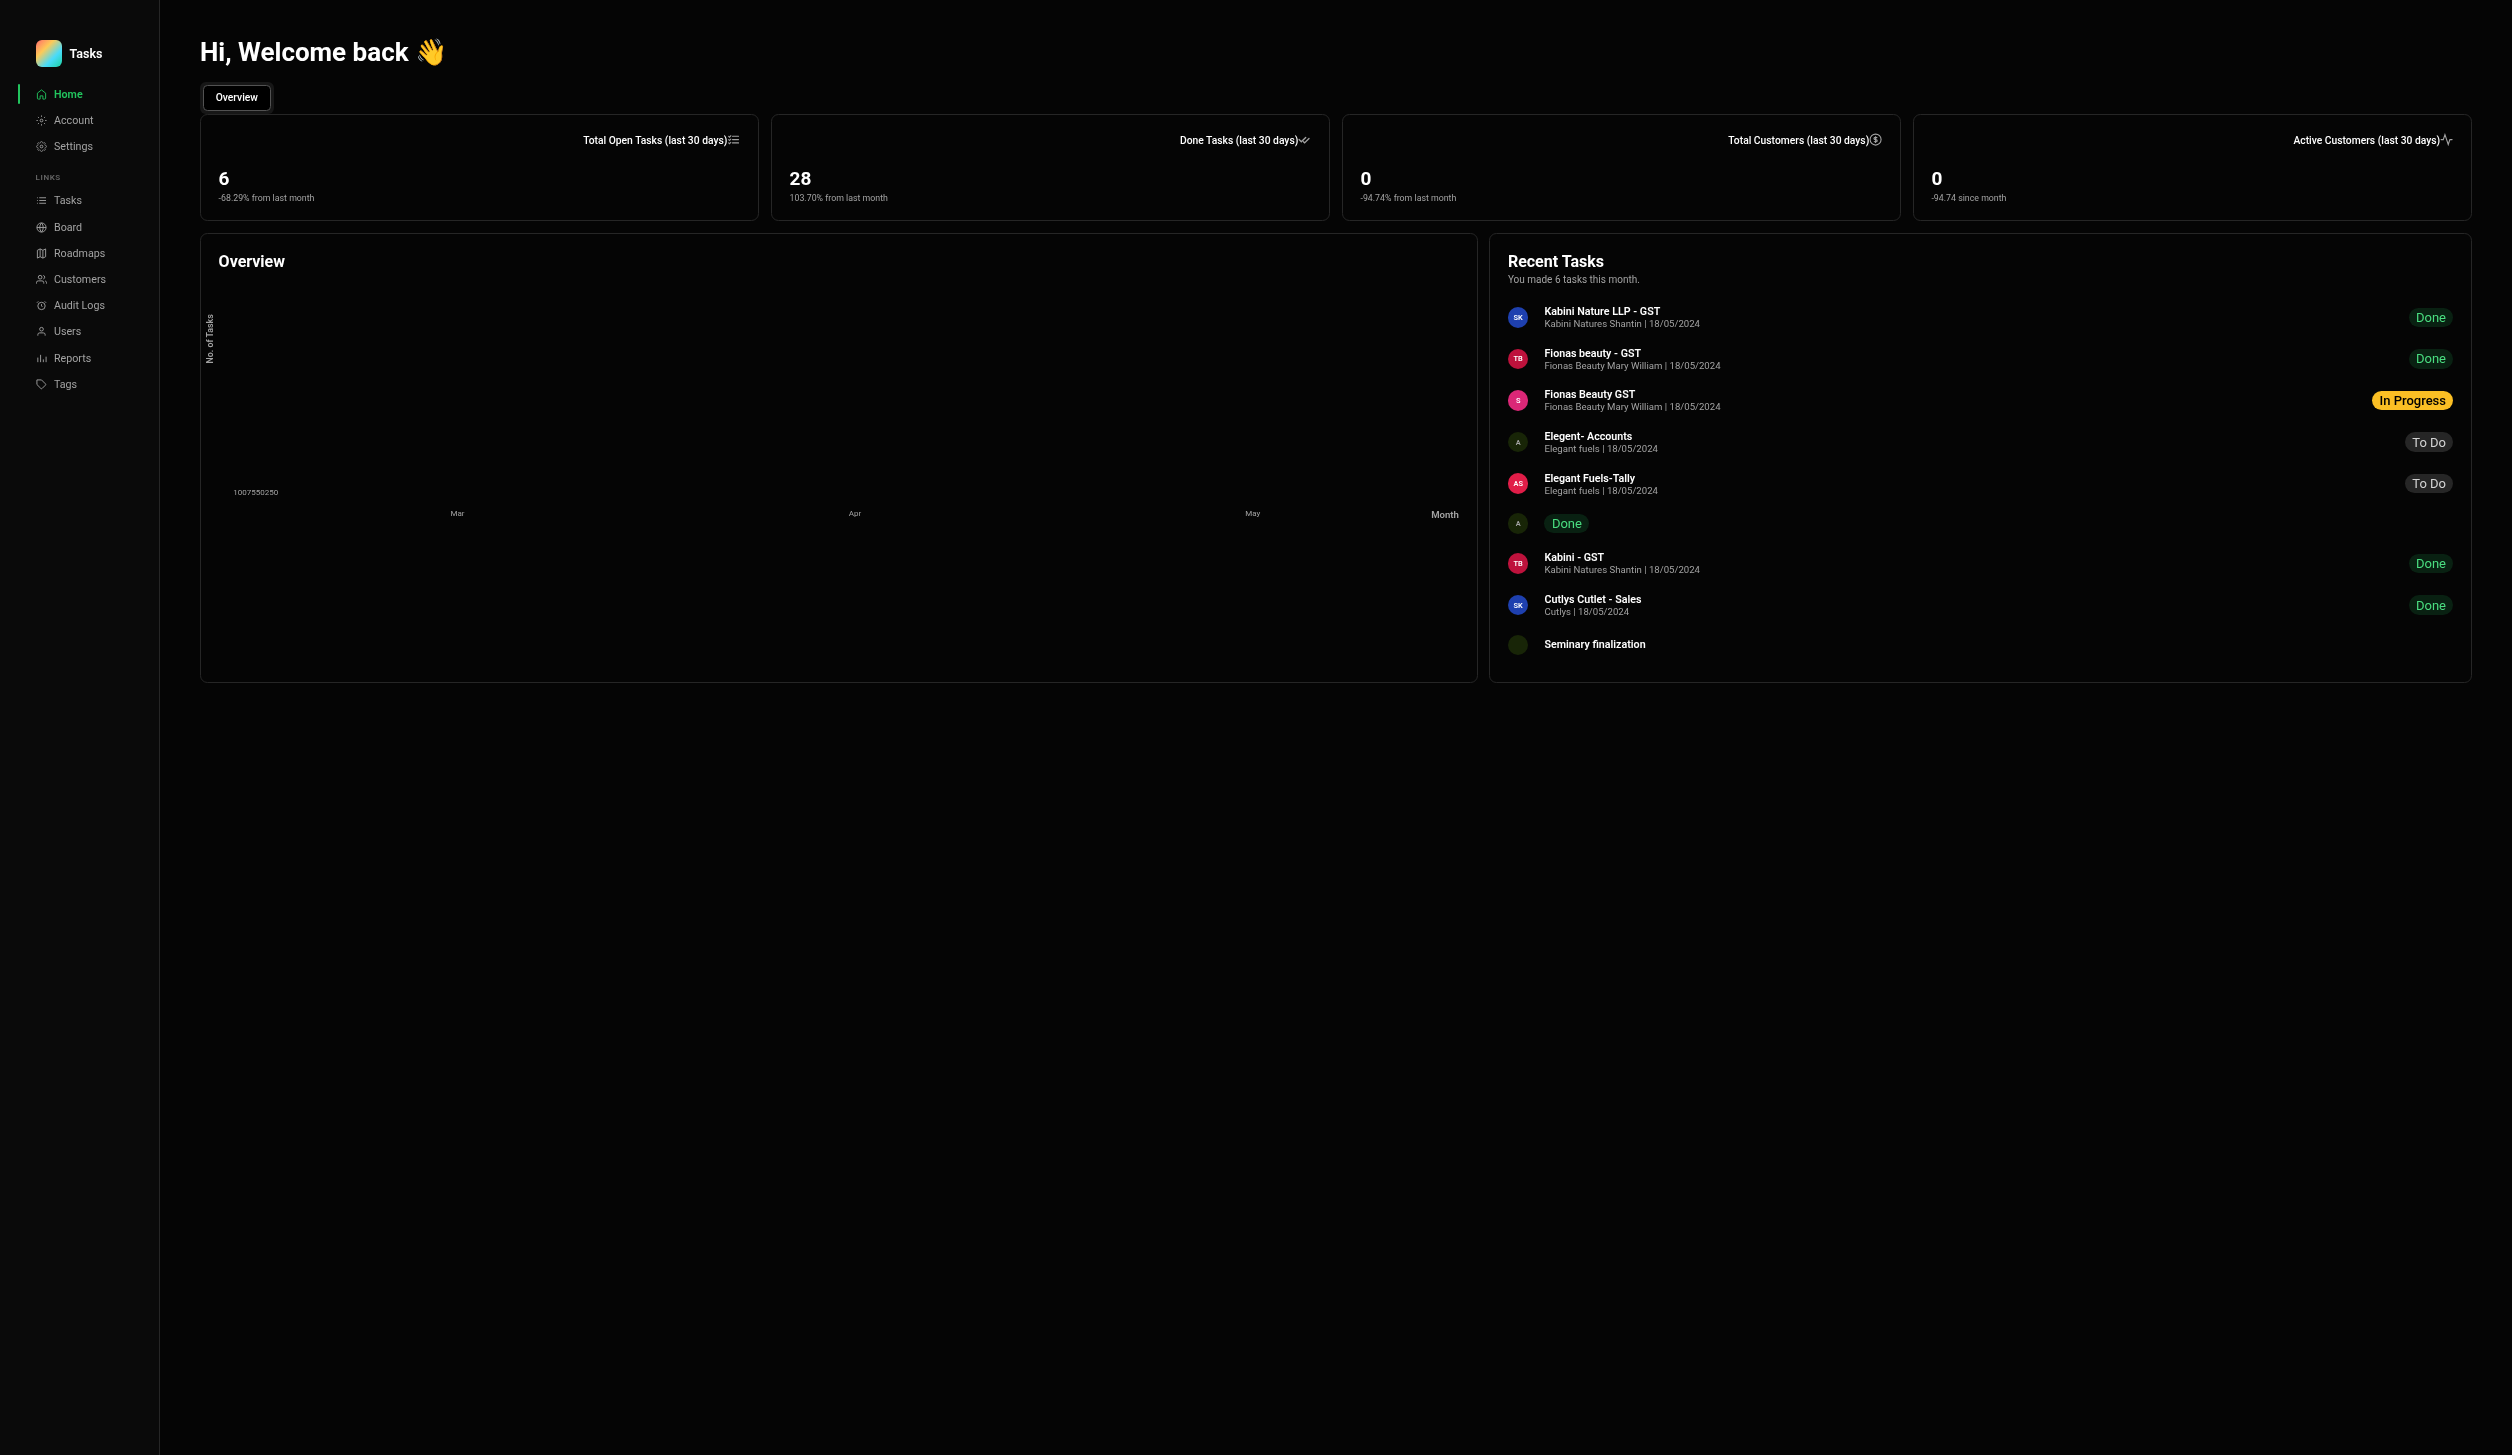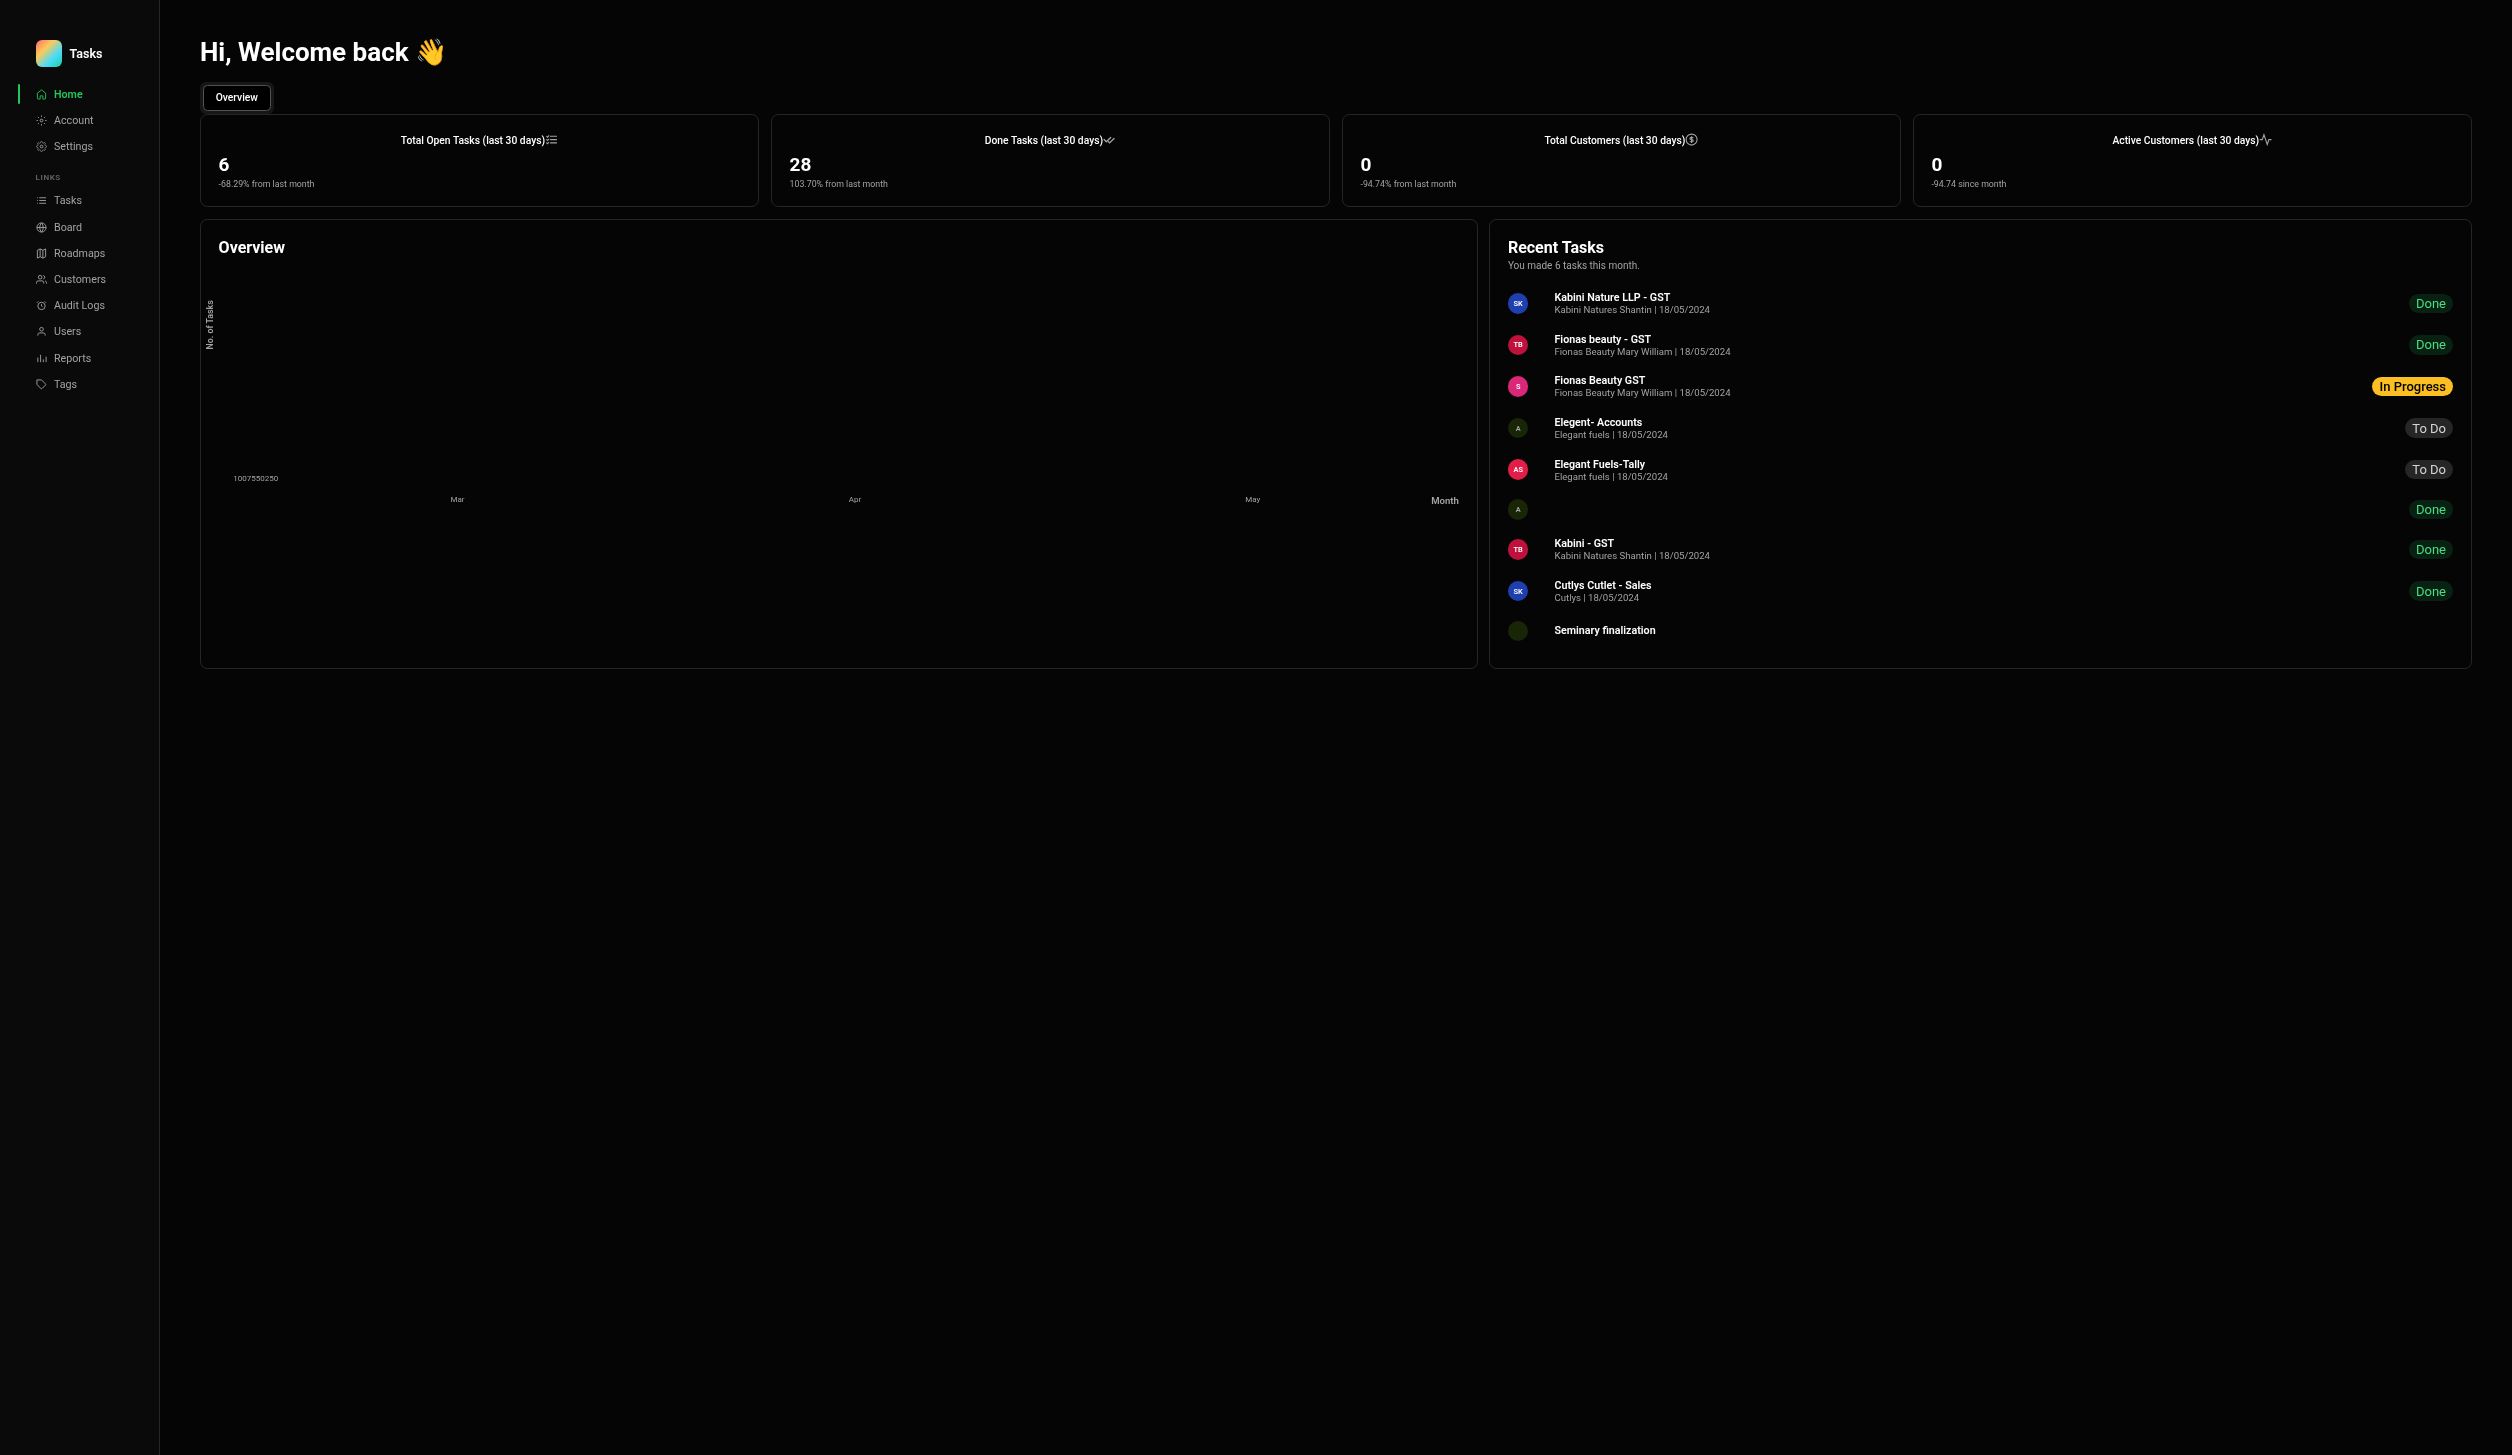--- a/index.html
+++ b/index.html
@@ -104,21 +104,21 @@
     margin-bottom: 11.8px;
   }
   .stat-card {
     border: 0.7px solid #262626;
     border-radius: 7.4px;
     padding: 17.6px;
     display: flex;
     flex-direction: column;
     gap: 2.9px;
   }
-  .stat-header { display: flex; justify-content: center; align-items: center; margin-bottom: 1px; }
+  .stat-header { display: flex; justify-content: flex-end; align-items: center; margin-bottom: 15px; }
   .stat-label { font-size: 10.3px; font-weight: 500; color: #fff; }
   .stat-icon svg { width: 13.2px; height: 13.2px; color: #a3a3a3; }
   .stat-value { font-size: 19px; font-weight: 700; }
   .stat-change { font-size: 8.8px; color: #a3a3a3; }
 
   
   .lower-row { display: grid; grid-template-columns: 1.3fr 1fr; gap: 11.8px; }
   .card {
     border: 0.7px solid #262626;
     border-radius: 7.4px;
@@ -175,23 +175,22 @@
     justify-content:space-between;
     align-items:flex-end;
     font-size:8px;
     color:#a3a3a3;
   }
 
   
   .task-row {
     display: flex;
     align-items: center;
-    gap: 26px;
+    gap: 16px;
     padding: 8.8px 0;
-    justify-content: space-between;
   }
   .task-avatar {
     width: 20.6px;
     height: 20.6px;
     border-radius: 50%;
     display: flex;
     align-items: center;
     justify-content: center;
     font-size: 7.4px;
     font-weight: 600;

